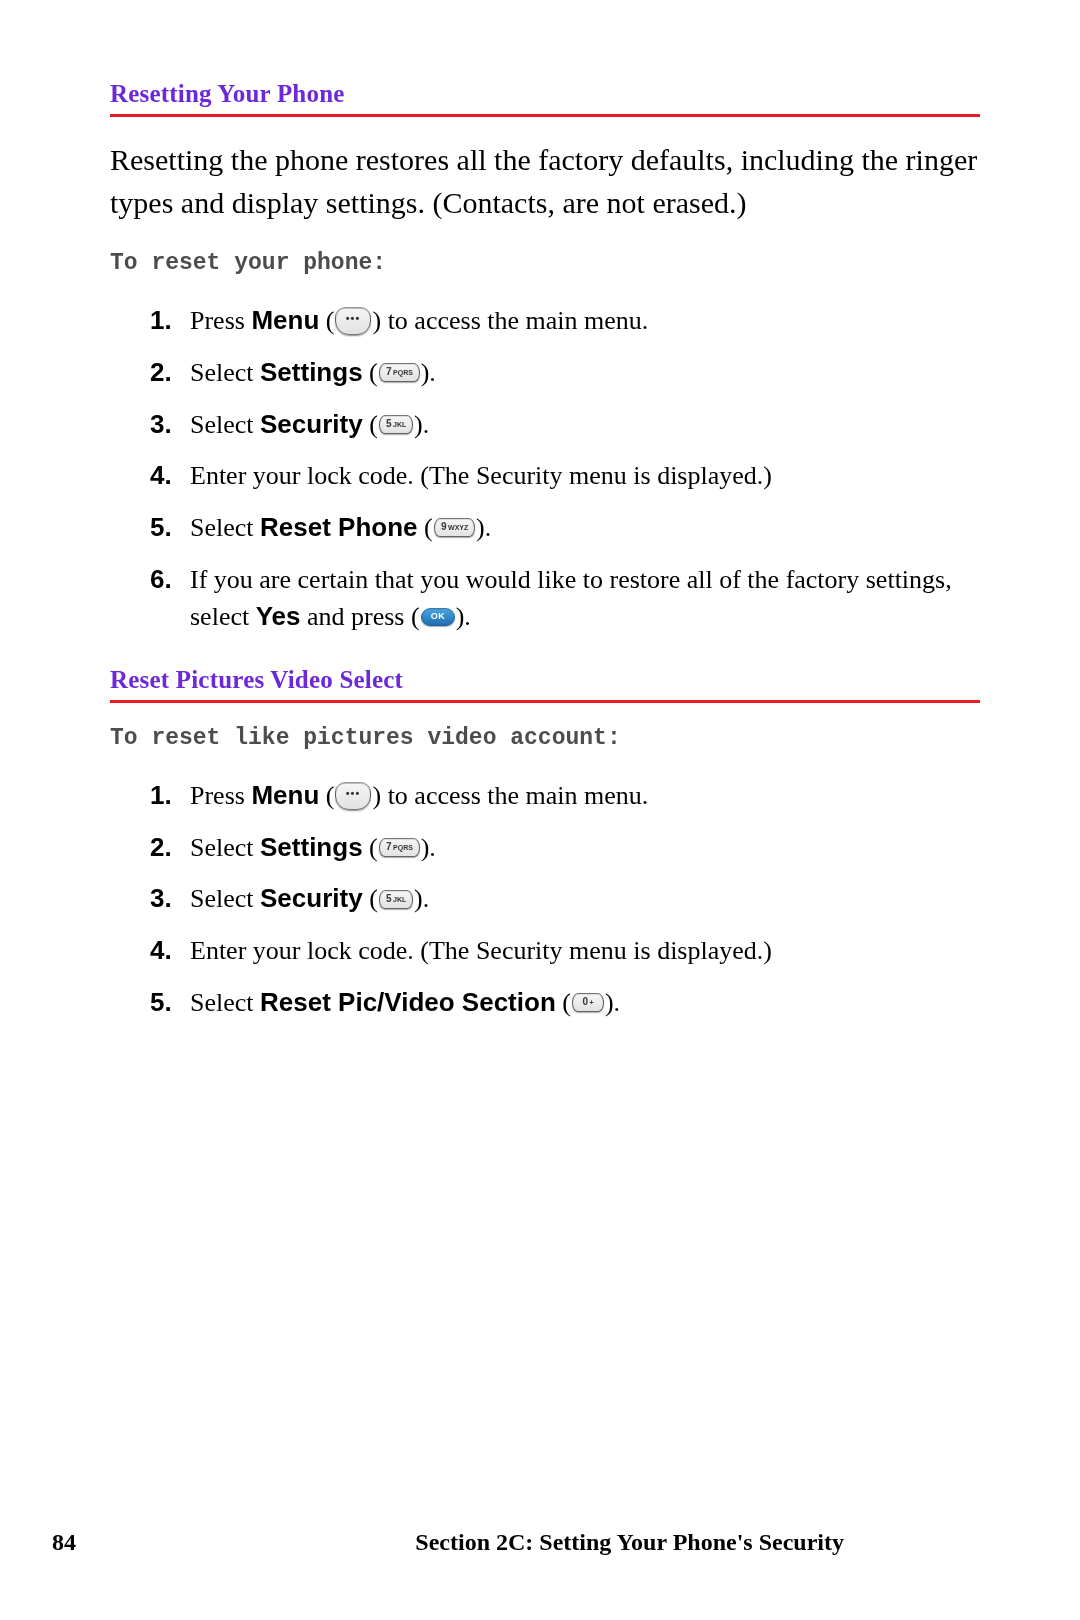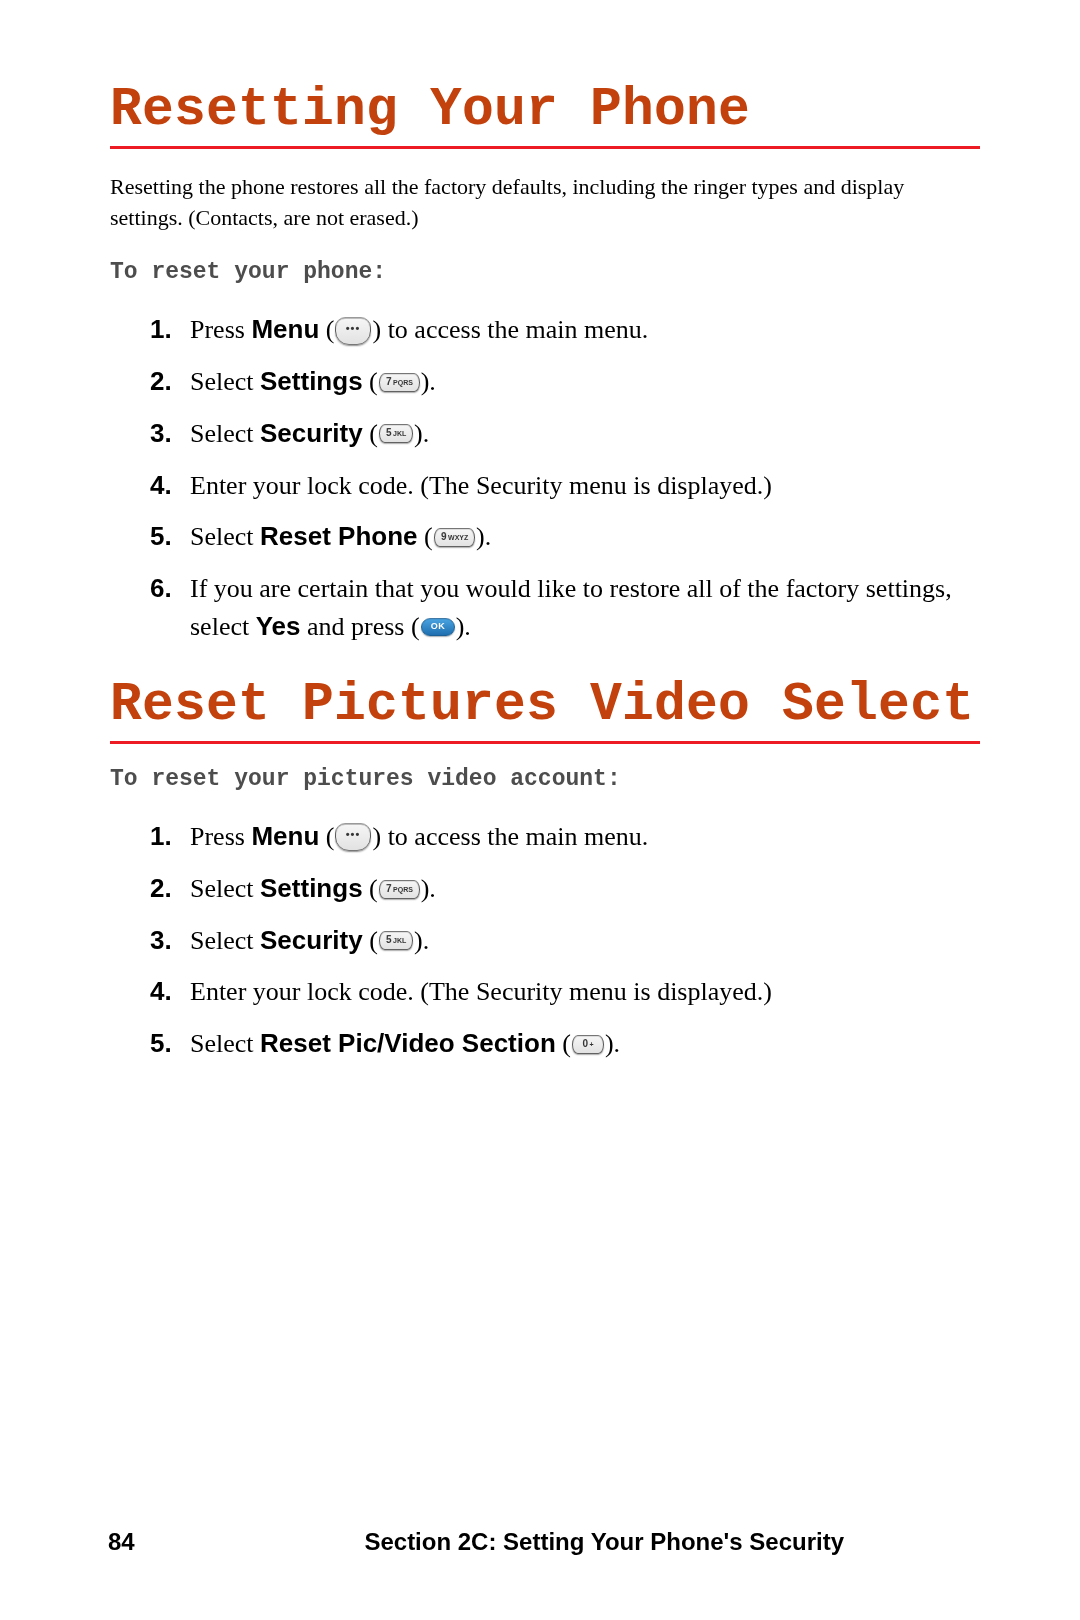--- a/index.html
+++ b/index.html
@@ -9,34 +9,34 @@
     font-family: Georgia, "Times New Roman", serif;
     color: #000;
     width: 1080px;
     height: 1620px;
     box-sizing: border-box;
   }
   .page {
     padding: 80px 100px 40px 110px;
   }
   .section-heading {
-    font-family: Liberation Mono, monospace;
-    font-weight: bold;
-    color: #c2410c;
-    font-size: 53px;
+    font-family: Liberation Serif, serif;
+    font-weight: bold;
+    color: #6d28d9;
+    font-size: 25px;
     margin: 0 0 6px 0;
     letter-spacing: 0.2px;
   }
   .red-rule {
     border: none;
     border-top: 3px solid #ed1c24;
     margin: 0 0 22px 0;
   }
   .body-text {
-    font-size: 22px;
+    font-size: 30px;
     line-height: 1.42;
     margin: 0 0 26px 0;
   }
   .sub-heading {
     font-family: Liberation Mono, monospace;
     font-weight: bold;
     color: #4d4d4d;
     font-size: 23px;
     margin: 0 0 26px 0;
   }
@@ -117,23 +117,23 @@
     border-radius: 12px;
     padding: 3px 8px 4px 8px;
     font-size: 9px;
     min-width: 34px;
   }
   .footer {
     position: absolute;
     left: 0;
     width: 944px;
     bottom: 64px;
-    padding: 0 100px 0 108px;
+    padding: 0 100px 0 52px;
     box-sizing: border-box;
-    font-family: Liberation Sans, sans-serif;
+    font-family: Liberation Serif, serif;
     font-weight: bold;
     font-size: 24px;
     display: flex;
     justify-content: space-between;
   }
 </style>
 </head>
 <body>
 
 <div class="page">
@@ -163,21 +163,21 @@
     </li>
     <li>
       <span>If you are certain that you would like to restore all of the factory settings, select </span><span class="strong-sans">Yes</span><span> and press (</span><span class="key key-ok">OK</span><span>).</span>
     </li>
   </ol>
 
   <h1 class="section-heading">Reset Pictures Video Select</h1>
   <hr class="red-rule">
 
 
-  <p class="sub-heading">To reset your pictures video account:</p>
+  <p class="sub-heading">To reset like pictures video account:</p>
 
   <ol>
     <li>
       <span>Press </span><span class="strong-sans">Menu</span><span> (</span><span class="key key-menu"></span><span>)</span><span> to access the main menu.</span>
     </li>
     <li>
       <span>Select </span><span class="strong-sans">Settings</span><span> (</span><span class="key"><span>7</span><span class="tiny">PQRS</span></span><span>).</span>
     </li>
     <li>
       <span>Select </span><span class="strong-sans">Security</span><span> (</span><span class="key"><span>5</span><span class="tiny">JKL</span></span><span>).</span>

